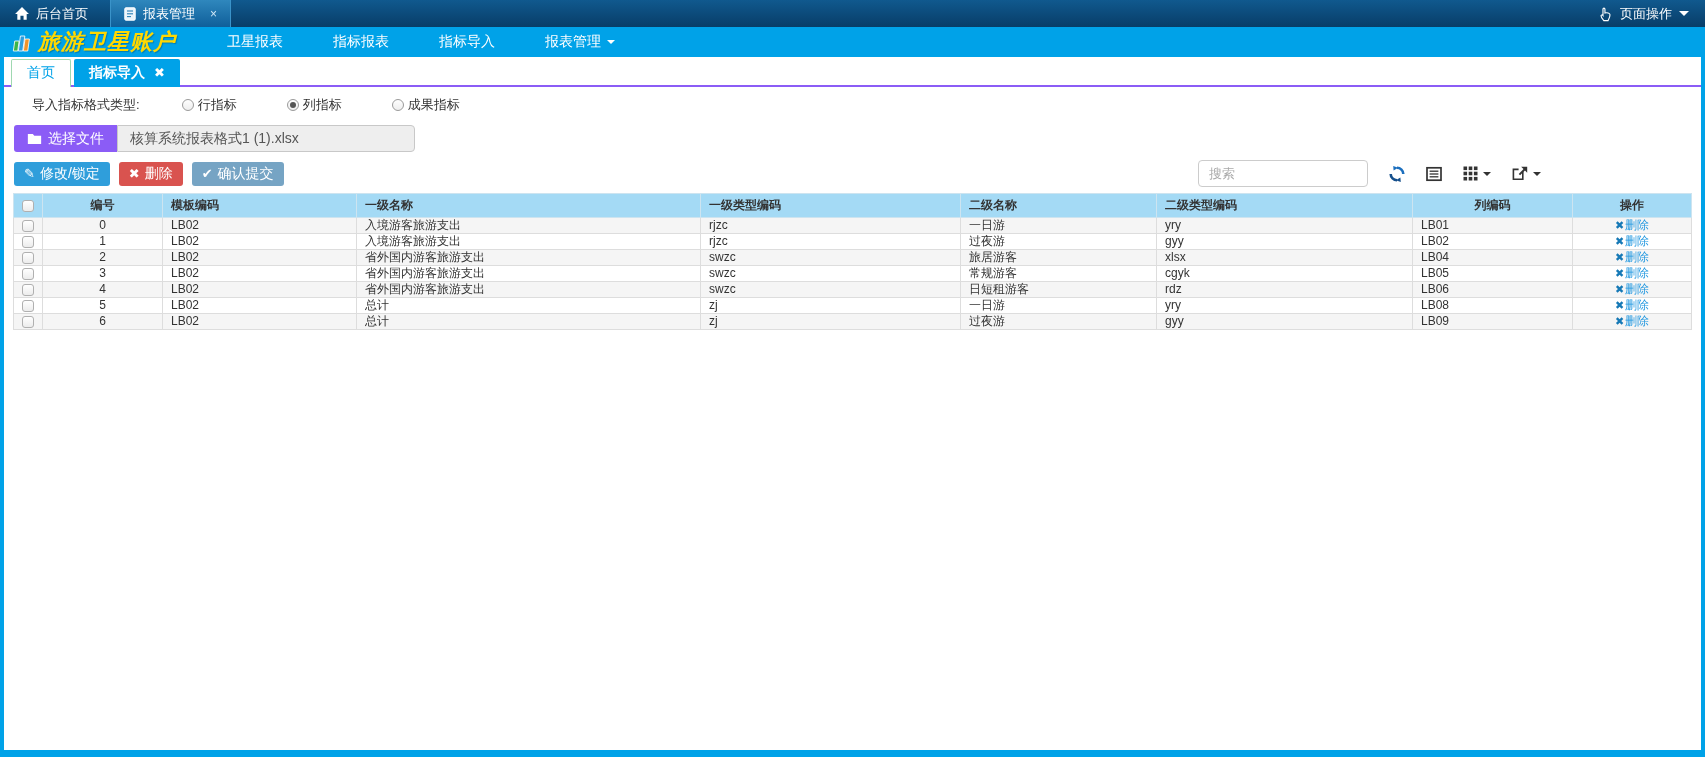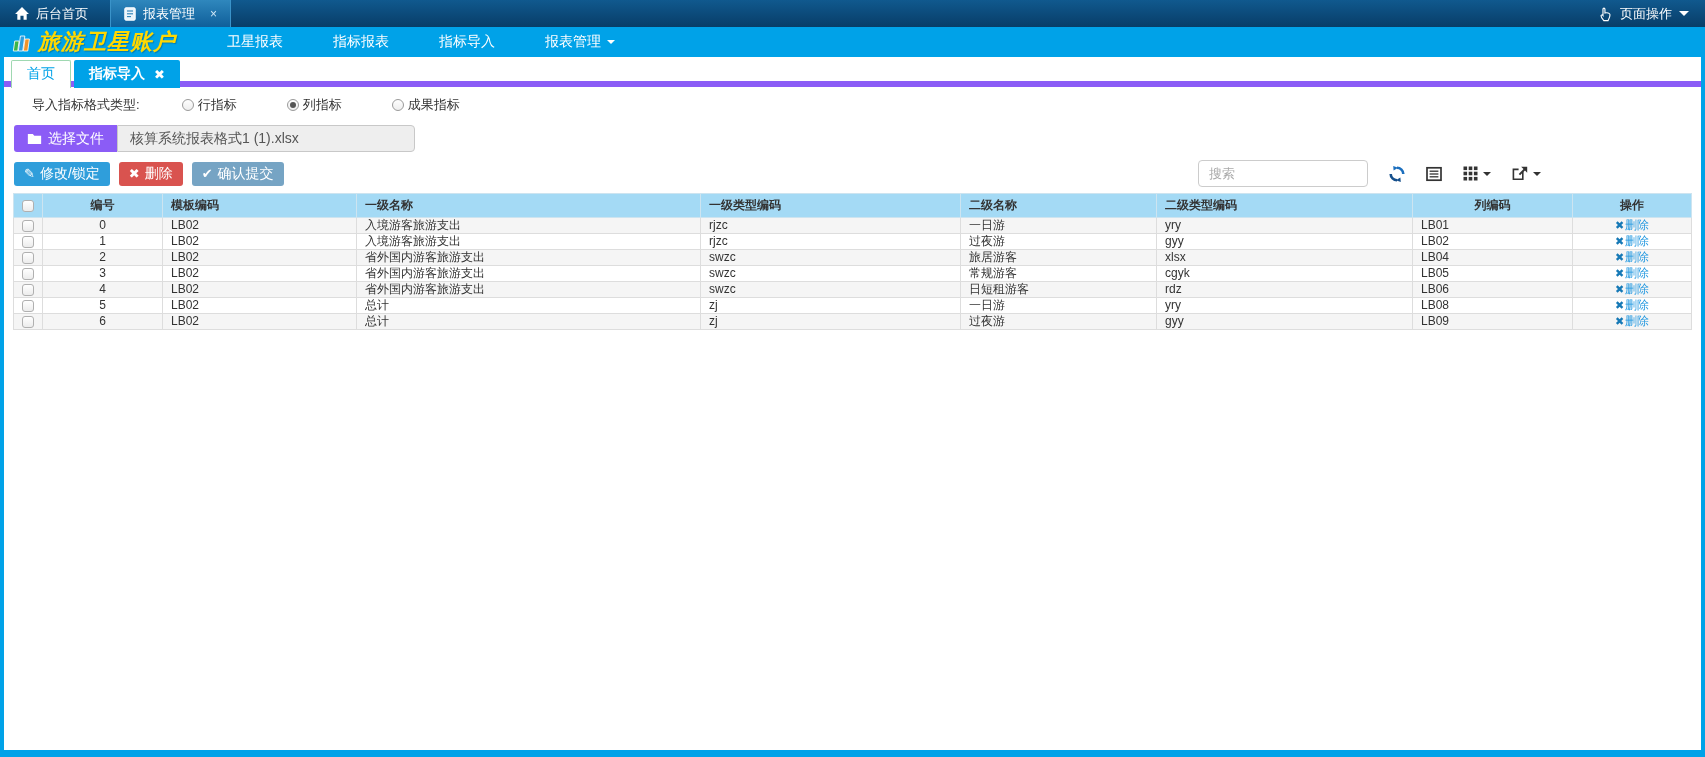--- a/index.html
+++ b/index.html
@@ -24,22 +24,22 @@
   .brand-text { color:#ffd800; font-size:22px; font-weight:bold; font-style:italic; letter-spacing:1px;
                 text-shadow:1px 1px 1px rgba(0,60,90,.35); white-space:nowrap; }
   .nav-items { display:flex; margin-left:26px; }
   .nav-item { padding:0 25px; font-size:14px; cursor:pointer; display:flex; align-items:center; gap:6px; white-space:nowrap; }
   .caret-w-sm { width:0;height:0;border-left:4px solid transparent;border-right:4px solid transparent;border-top:4px solid #fff; }
 
   
   .content { flex:1 1 auto; background:#fff; margin:0 4px 7px 4px; display:flex; flex-direction:column; overflow:hidden; }
 
   
-  .tabstrip { display:flex; align-items:flex-start; gap:3px; padding:3px 0 0 7px; height:30px; flex:0 0 30px;
-              border-bottom:6px solid #8b5cf6; }
+  .tabstrip { display:flex; align-items:center; gap:3px; padding:3px 0 0 7px; height:30px; flex:0 0 30px;
+              border-bottom:2px solid #8b5cf6; }
   .tab { font-size:14px; padding:4px 15px 5px 15px; cursor:pointer; white-space:nowrap; }
   .tab-home { color:#00a2e8; background:#fff; border:1px solid #9fd8b1; border-bottom:none; border-radius:2px 2px 0 0; }
   .tab-active { background:#00a2e8; color:#fff; font-weight:bold; display:flex; align-items:center; gap:9px;
                 border-radius:2px 2px 0 0; padding:5px 15px; }
   .tab-close-x { font-size:13px; }
 
   
   .form-row { display:flex; padding:9px 0 4px 28px; font-size:13px; color:#333; flex:0 0 auto; }
   .form-label { margin-right:42px; }
   .radio-item { margin-right:50px; display:inline-flex; align-items:center; gap:4px; cursor:pointer; }

